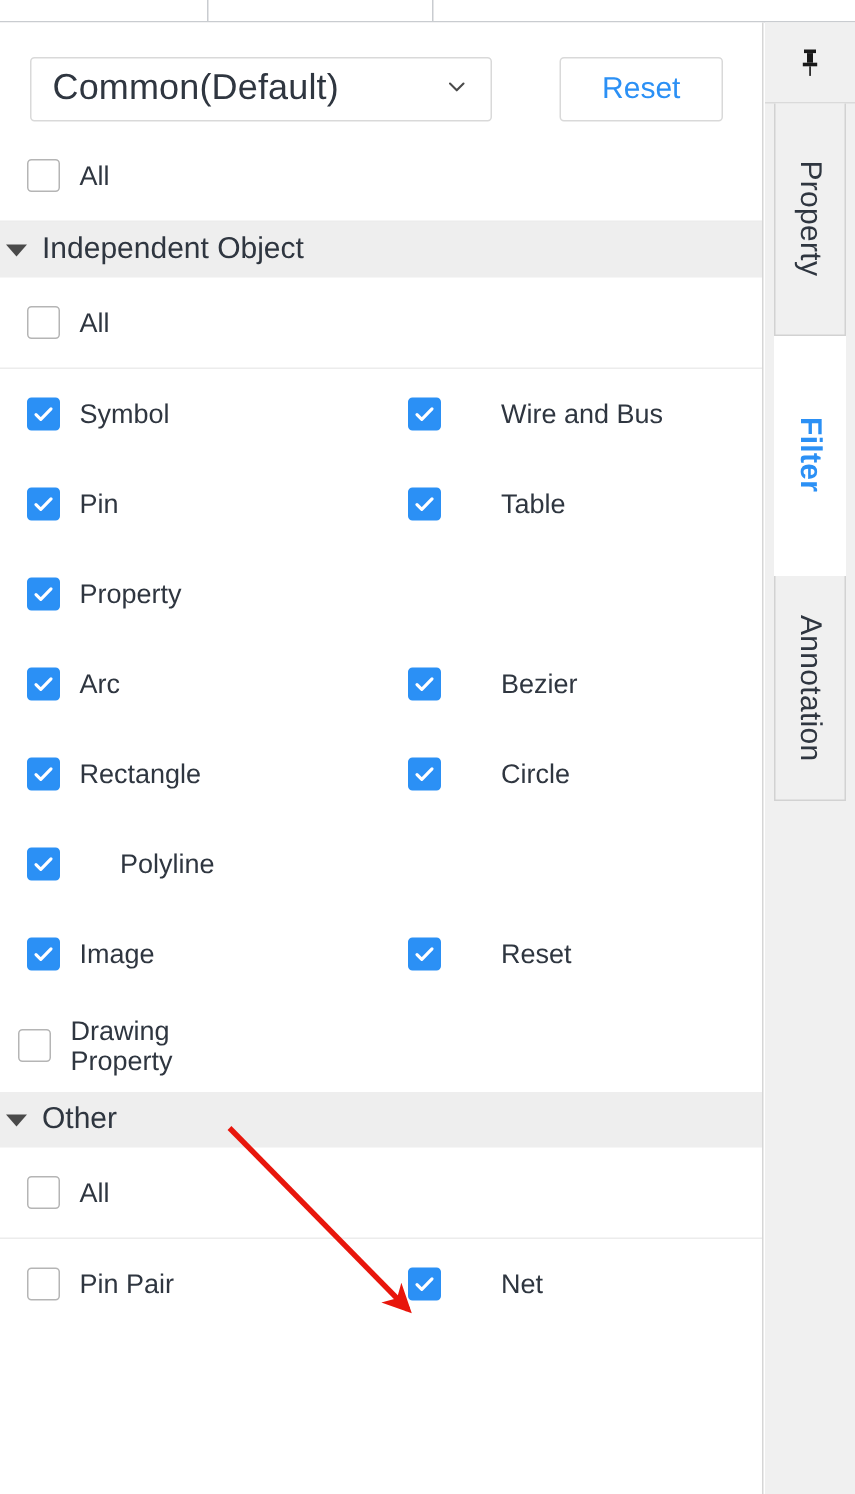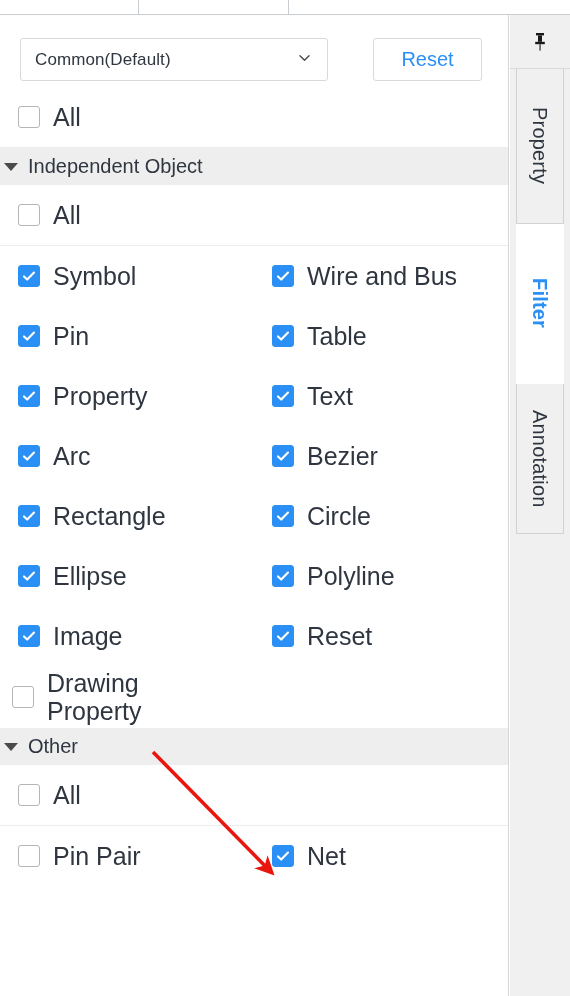--- a/index.html
+++ b/index.html
@@ -58,21 +58,21 @@
     width: 308px;
     height: 43px;
     border: 1px solid #d9d9d9;
     border-radius: 3px;
     background: #ffffff;
     display: flex;
     align-items: center;
     padding: 0 14px;
   }
   .select-value {
-    font-size: 17px;
+    font-size: 24px;
     color: #2f3640;
     line-height: 1;
     letter-spacing: .1px;
   }
   .chev {
     position: absolute;
     right: 16px;
     top: 50%;
     transform: translateY(-60%);
     width: 13px; height: 13px;
@@ -103,41 +103,41 @@
     min-height: 60px;
   }
   .row.bordered { border-bottom: 1px solid #ececec; }
 
   .cell {
     display: flex;
     align-items: center;
     min-height: 60px;
   }
   .cell.col1 { width: 254px; }
-  .cell.col2 { width: 236px; }
+  .cell.col2 { width: 236px; gap: 27px; }
 
   .cbx {
     width: 22px; height: 22px;
     border-radius: 3px;
     flex: 0 0 auto;
     display: block;
     position: relative;
   }
   .cbx.off {
     background: #ffffff;
     border: 1px solid #b5b5b5;
   }
   .cbx.on {
     background: #2b90f5;
     border: 1px solid #2b90f5;
   }
   .cbx.on svg { position: absolute; top: 2px; left: 2px; }
 
   .lbl {
-    font-size: 25px;
+    font-size: 18px;
     color: #2f3640;
     margin-left: 13px;
     line-height: 1.12;
   }
   .lbl.wrap { max-width: 120px; }
 
   
   .sect {
     display: flex;
     align-items: center;
@@ -291,28 +291,20 @@
 
     <div class="row">
       <div class="cell col1">
         <span class="cbx on">
           <svg width="16" height="16" viewBox="0 0 16 16">
               <path d="M3 8.4 L6.2 11.6 L13 4.6" fill="none" stroke="#ffffff" stroke-width="2.1" stroke-linecap="round" stroke-linejoin="round"></path>
             </svg>
         </span>
         <span class="lbl">Property</span>
       </div>
-      <div class="cell col2">
-        <span class="cbx on">
-          <svg width="16" height="16" viewBox="0 0 16 16">
-              <path d="M3 8.4 L6.2 11.6 L13 4.6" fill="none" stroke="#ffffff" stroke-width="2.1" stroke-linecap="round" stroke-linejoin="round"></path>
-            </svg>
-        </span>
-        <span class="lbl">Text</span>
-      </div>
     </div>
 
     <div class="row">
       <div class="cell col1">
         <span class="cbx on">
           <svg width="16" height="16" viewBox="0 0 16 16">
               <path d="M3 8.4 L6.2 11.6 L13 4.6" fill="none" stroke="#ffffff" stroke-width="2.1" stroke-linecap="round" stroke-linejoin="round"></path>
             </svg>
         </span>
         <span class="lbl">Arc</span>
@@ -340,28 +332,20 @@
         <span class="cbx on">
           <svg width="16" height="16" viewBox="0 0 16 16">
               <path d="M3 8.4 L6.2 11.6 L13 4.6" fill="none" stroke="#ffffff" stroke-width="2.1" stroke-linecap="round" stroke-linejoin="round"></path>
             </svg>
         </span>
         <span class="lbl">Circle</span>
       </div>
     </div>
 
     <div class="row">
-      <div class="cell col1">
-        <span class="cbx on">
-          <svg width="16" height="16" viewBox="0 0 16 16">
-              <path d="M3 8.4 L6.2 11.6 L13 4.6" fill="none" stroke="#ffffff" stroke-width="2.1" stroke-linecap="round" stroke-linejoin="round"></path>
-            </svg>
-        </span>
-        <span class="lbl">Ellipse</span>
-      </div>
       <div class="cell col2">
         <span class="cbx on">
           <svg width="16" height="16" viewBox="0 0 16 16">
               <path d="M3 8.4 L6.2 11.6 L13 4.6" fill="none" stroke="#ffffff" stroke-width="2.1" stroke-linecap="round" stroke-linejoin="round"></path>
             </svg>
         </span>
         <span class="lbl">Polyline</span>
       </div>
     </div>
 

